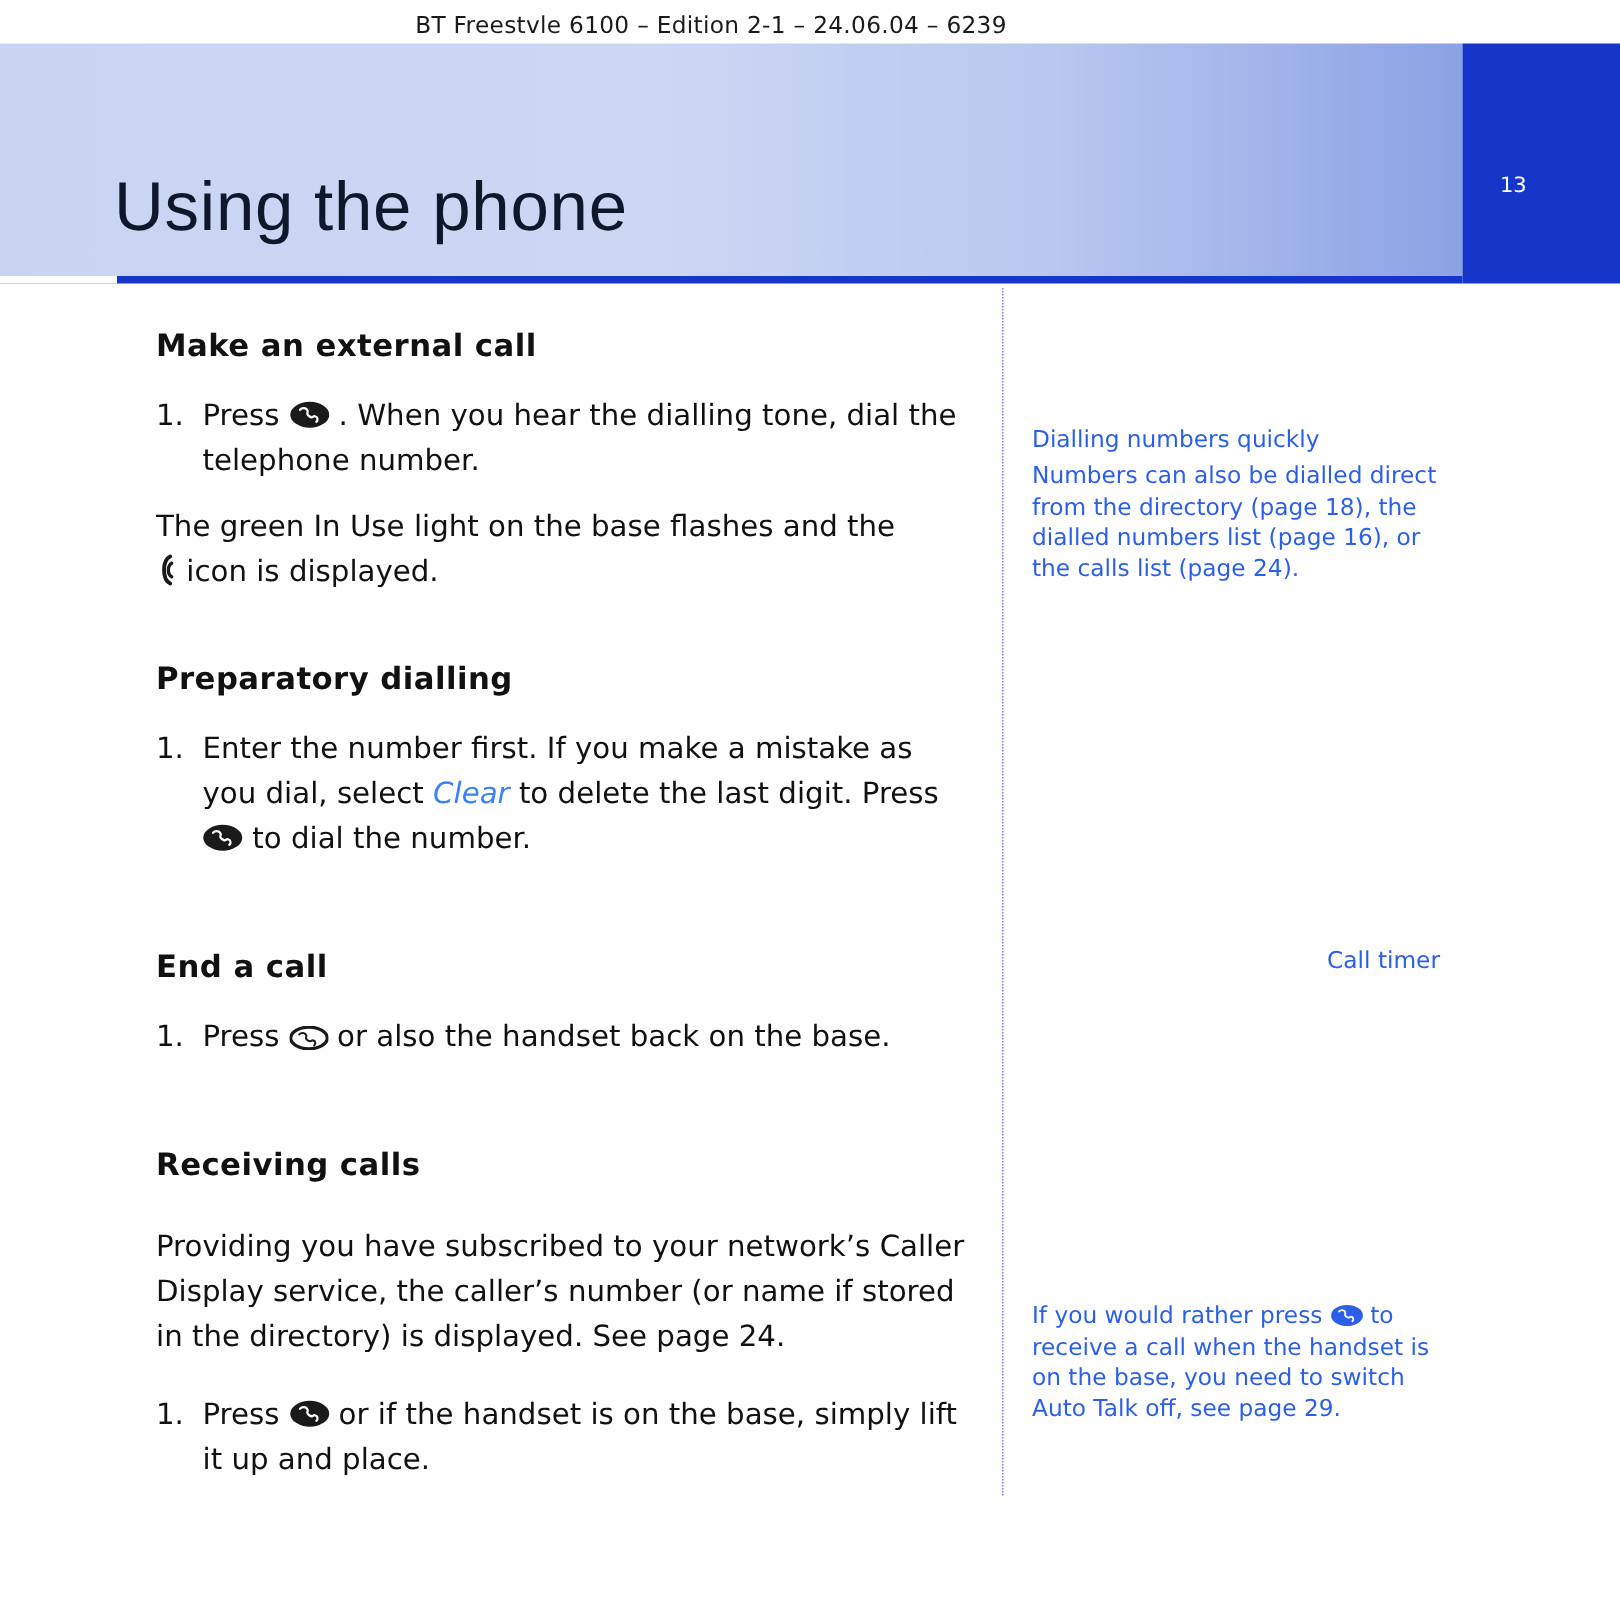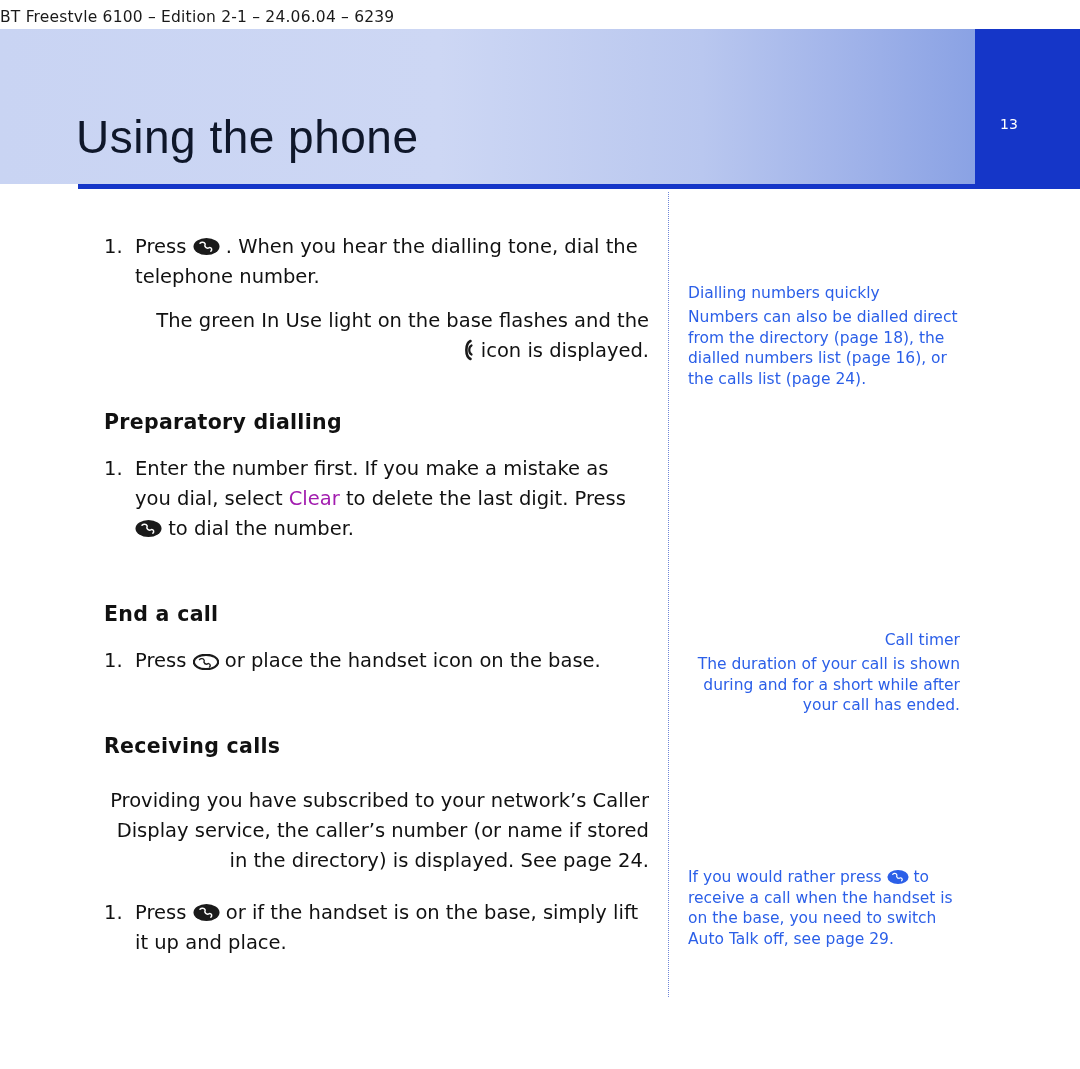--- a/index.html
+++ b/index.html
@@ -14,20 +14,21 @@
     position: relative;
     overflow: hidden;
   }
 
   
   .doc-header {
     position: absolute;
     top: 8px;
     left: 0;
     width: 948px;
+    text-align: center;
     font-size: 15.5px;
     color: #1a1a1a;
     letter-spacing: 0.2px;
     font-family: "DejaVu Sans", "Liberation Sans", sans-serif;
   }
 
   
   .banner {
     position: absolute;
     top: 29px;
@@ -98,35 +99,34 @@
     color: #111111;
     margin: 0 0 6px 0;
     letter-spacing: 0.3px;
     font-family: "DejaVu Sans", "Liberation Sans", sans-serif;
   }
   .para {
     font-size: 19.5px;
     line-height: 30px;
     margin: 0;
     color: #111111;
-    text-align: right;
   }
   .num-item {
     position: relative;
     padding-left: 31px;
     font-size: 19.5px;
     line-height: 30px;
     color: #111111;
   }
   .num-item .num {
     position: absolute;
     left: 0;
     top: 0;
   }
-  .blue-word { color: #a21caf; }
+  .blue-word { color: #3b82f6; font-style: italic; }
 
   .gap-s { height: 14px; }
   .gap-m { height: 22px; }
   .gap-xl { height: 44px; }
 
   
   .ico {
     display: inline-block;
     vertical-align: -3px;
     position: relative;
@@ -191,20 +191,21 @@
   <div class="banner-left-tab"></div>
   <div class="banner-page-box"></div>
 </div>
 <div class="banner-title">Using the phone</div>
 <div class="banner-page-num">13</div>
 
 <div class="v-divider"></div>
 
 <div class="main-col">
 
+  <h2 class="sub-head">Make an external call</h2>
   <div class="gap-s"></div>
   <div class="num-item">
     <span class="num">1.</span>
     <span>Press</span>
     <span class="ico ico-talk">
       <svg viewBox="0 0 27 19" width="27" height="19">
         <ellipse cx="13.5" cy="9.5" rx="13" ry="8.6" fill="#1a1a1a"></ellipse>
         <path d="M7 6.2c1.4-1.6 4.2-1.3 5 0.4 0.5 1.1-0.3 1.7-0.1 2.4 0.3 1.1 2 2.2 3 2.2 0.7 0 1.1-0.9 2.1-0.7 1.7 0.3 2.3 2.6 0.9 3.7" fill="none" stroke="#ffffff" stroke-width="1.5" stroke-linecap="round"></path>
       </svg>
     </span>
@@ -250,21 +251,21 @@
   <div class="gap-s"></div>
   <div class="num-item">
     <span class="num">1.</span>
     <span>Press</span>
     <span class="ico ico-end">
       <svg viewBox="0 0 26 16" width="26" height="16">
         <ellipse cx="13" cy="8" rx="12.2" ry="7.2" fill="none" stroke="#1a1a1a" stroke-width="2.2"></ellipse>
         <path d="M6.5 5.6c1.3-1.5 3.9-1.2 4.6 0.4 0.5 1 -0.3 1.5 -0.1 2.2 0.3 1 1.9 2 2.8 2 0.6 0 1-0.8 1.9-0.6 1.6 0.3 2.1 2.4 0.8 3.4" fill="none" stroke="#1a1a1a" stroke-width="1.4" stroke-linecap="round"></path>
       </svg>
     </span>
-    <span>or place the handset icon on the base.</span>
+    <span>or also the handset back on the base.</span>
   </div>
 
   <div class="gap-xl"></div>
   <div class="gap-s"></div>
 
   <h2 class="sub-head">Receiving calls</h2>
   <div class="gap-m"></div>
   <div class="para">Providing you have subscribed to your network’s Caller Display service, the caller’s number (or name if stored in the directory) is displayed. See page 24.</div>
 
   <div class="gap-m"></div>
@@ -285,21 +286,20 @@
 
 <div class="side-col">
 
   <div class="side-block" style="top: 284px;">
     <div class="side-title">Dialling numbers quickly</div>
     <div class="side-text">Numbers can also be dialled direct from the directory (page 18), the dialled numbers list (page 16), or the calls list (page 24).</div>
   </div>
 
   <div class="side-block" style="top: 631px; text-align: right;">
     <div class="side-title">Call timer</div>
-    <div class="side-text">The duration of your call is shown during and for a short while after your call has ended.</div>
   </div>
 
   <div class="side-block" style="top: 867px;">
     <div class="side-text">
       <span>If you would rather press</span>
       <span class="ico ico-talk">
         <svg viewBox="0 0 27 19" width="22" height="16">
           <ellipse cx="13.5" cy="9.5" rx="13" ry="8.6" fill="#2b5fe8"></ellipse>
           <path d="M7 6.2c1.4-1.6 4.2-1.3 5 0.4 0.5 1.1-0.3 1.7-0.1 2.4 0.3 1.1 2 2.2 3 2.2 0.7 0 1.1-0.9 2.1-0.7 1.7 0.3 2.3 2.6 0.9 3.7" fill="none" stroke="#ffffff" stroke-width="1.5" stroke-linecap="round"></path>
         </svg>

